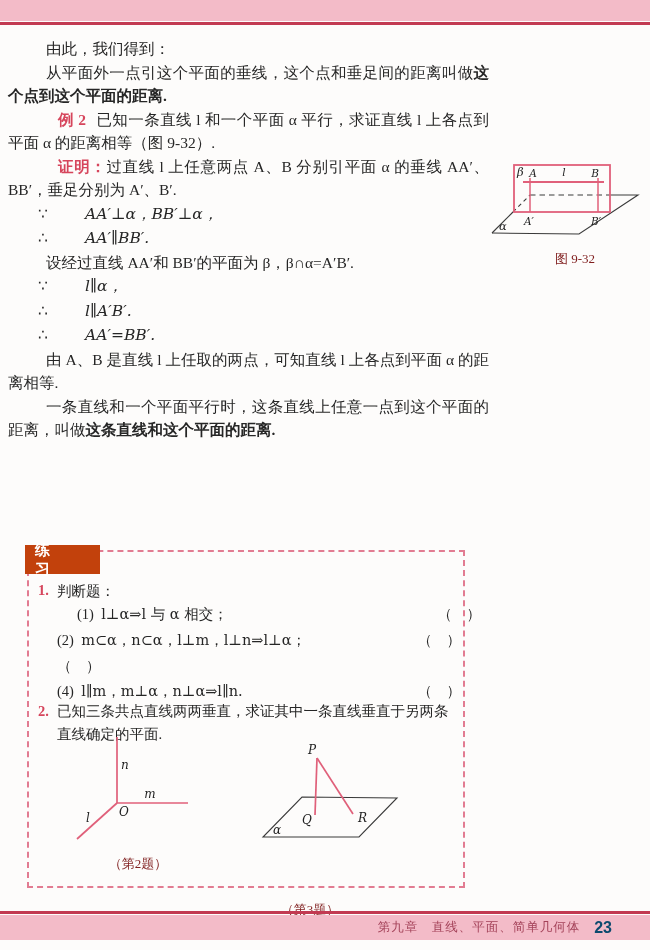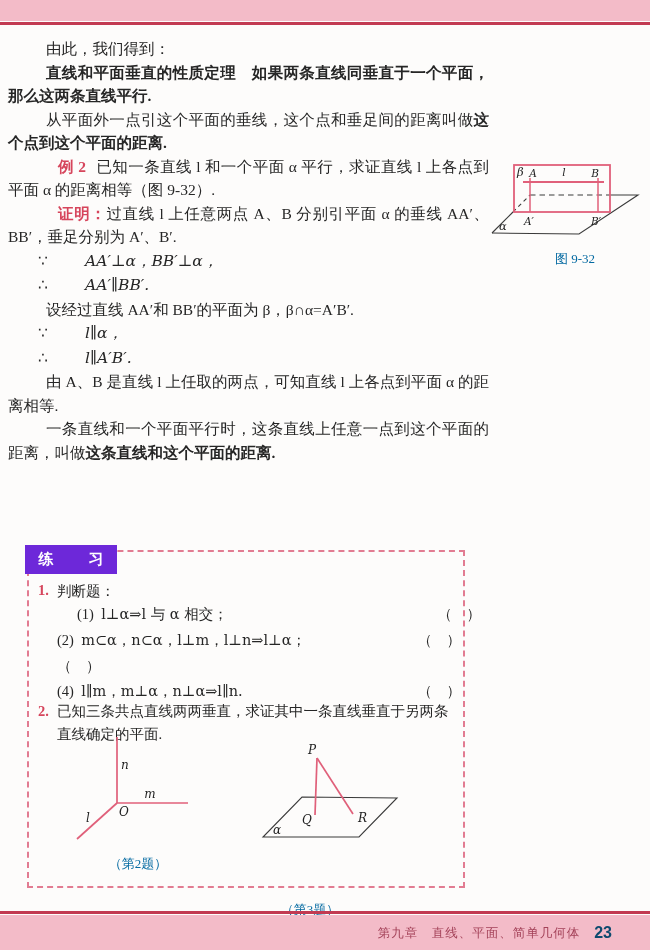--- a/index.html
+++ b/index.html
@@ -6,48 +6,48 @@
   html,body { width:650px; height:950px; }
   body {
     position:relative; overflow:hidden;
     background:#fdfcfb; color:#262626;
     font-family:"Liberation Serif","DejaVu Serif",serif;
   }
   
   .band-top    { position:absolute; left:0; top:0;    width:650px; height:21px; background:#f3bbc8; }
   .rule-top    { position:absolute; left:0; top:22px; width:650px; height:3px;  background:#c23a52; }
   .rule-bottom { position:absolute; left:0; top:911px; width:650px; height:3px; background:#c23a52; }
-  .band-bottom { position:absolute; left:0; top:915px; width:650px; height:36px; background:#f3bbc8;
+  .band-bottom { position:absolute; left:0; top:915px; width:650px; height:25px; background:#f3bbc8;
                  display:flex; align-items:center; justify-content:flex-end; padding-right:38px; }
   .footer-chapter { font-family:"Liberation Sans","DejaVu Sans",sans-serif; font-size:12.5px;
                     color:#a34158; letter-spacing:1px; }
   .footer-page    { font-family:"Liberation Sans","DejaVu Sans",sans-serif; font-size:16px;
                     font-weight:bold; color:#0c4a6e; margin-left:14px; }
 
   
   .bodytext { position:absolute; left:8px; top:37px; width:481px;
               font-size:15.5px; line-height:23.5px; text-align:justify; }
   .bodytext p { text-indent:38px; }
   .bold { font-weight:bold; }
   .red  { color:#d6455c;margin-left:12px; }
   .lbl  { margin-right:10px; }
   .formula { padding-left:30px; }
   .formula .sym { display:inline-block; width:22px; color:#262626; }
   .formula .fx  { font-style:italic; font-family:"DejaVu Serif",serif; margin-left:25px; }
 
   
   .fig932 { position:absolute; left:485px; top:150px; }
-  .fig-caption { position:absolute; font-size:13px; color:#0369a1; text-align:center; }
+  .fig-caption { position:absolute; font-size:13px; color:#7f1d1d; text-align:center; }
   .cap932 { left:520px; top:250px; width:110px; }
 
   
   .practice-box { position:absolute; left:27px; top:550px; width:438px; height:338px;
                   border:2px dashed #e27c92; }
-  .practice-header { position:absolute; left:25px; top:545px; width:92px; height:29px;
-                     background:#6d28d9; color:#fff; font-weight:bold; font-size:15px;
+  .practice-header { position:absolute; left:25px; top:545px; width:75px; height:29px;
+                     background:#c2410c; color:#fff; font-weight:bold; font-size:15px;
                      font-family:"Liberation Sans","DejaVu Sans",sans-serif;
                      display:flex; align-items:center; justify-content:center;
                      letter-spacing:10px; padding-left:10px; }
   .q1-title { position:absolute; left:38px; top:582px; font-size:14.5px; display:flex; }
   .qnum { color:#d6455c; font-weight:bold; margin-right:8px; }
   .q-item { position:absolute; left:57px; width:404px; font-size:14.5px;
             display:flex; justify-content:space-between; }
   .q-item .itx { font-family:"DejaVu Serif",serif; }
   .item1 { top:605px;margin-left:20px; } .item2 { top:631px; } .item3 { top:657px; } .item4 { top:682px;align-items:flex-end; }
   .q2 { position:absolute; left:38px; top:700px; width:420px; font-size:14.5px;
@@ -60,29 +60,29 @@
   svg text { font-family:"DejaVu Serif",serif; font-style:italic; fill:#222; }
 </style>
 </head>
 <body>
 
 <div class="band-top"></div>
 <div class="rule-top"></div>
 
 <div class="bodytext">
   <p><span>由此，我们得到：</span></p>
-  <p class="bold"><span>直线和平面垂直的性质定理　如果两条直线同垂直于一个平面，那么这两条直线平行.</span></p>
   <p><span>从平面外一点引这个平面的垂线，这个点和垂足间的距离叫做</span><span class="bold">这个点到这个平面的距离.</span></p>
   <p><span class="red bold lbl">例 2</span><span>已知一条直线 l 和一个平面 α 平行，求证直线 l 上各点到平面 α 的距离相等（图 9-32）.</span></p>
   <p><span class="red bold">证明：</span><span>过直线 l 上任意两点 A、B 分别引平面 α 的垂线 AA′、BB′，垂足分别为 A′、B′.</span></p>
   <div class="formula"><span class="sym">∵</span><span class="fx">AA′⊥α，BB′⊥α，</span></div>
   <div class="formula"><span class="sym">∴</span><span class="fx">AA′∥BB′.</span></div>
   <p><span>设经过直线 AA′和 BB′的平面为 β，β∩α=A′B′.</span></p>
   <div class="formula"><span class="sym">∵</span><span class="fx">l∥α，</span></div>
   <div class="formula"><span class="sym">∴</span><span class="fx">l∥A′B′.</span></div>
+  <div class="formula"><span class="sym">∴</span><span class="fx">AA′=BB′.</span></div>
   <p><span>由 A、B 是直线 l 上任取的两点，可知直线 l 上各点到平面 α 的距离相等.</span></p>
   <p><span>一条直线和一个平面平行时，这条直线上任意一点到这个平面的距离，叫做</span><span class="bold">这条直线和这个平面的距离.</span></p>
 </div>
 
 <svg class="fig932" width="165" height="122" viewBox="0 0 165 122">
   <path d="M7 83 L94 84 L153 45 L125 45" fill="none" stroke="#3a3a3a" stroke-width="1.1"></path>
   <path d="M7 83 L28 62" fill="none" stroke="#3a3a3a" stroke-width="1.1"></path>
   <path d="M28 62 L45 45" fill="none" stroke="#3a3a3a" stroke-width="1.1" stroke-dasharray="4,3.5"></path>
   <path d="M45 45 L125 45" fill="none" stroke="#3a3a3a" stroke-width="1.1" stroke-dasharray="5.5,4"></path>
   <rect x="29" y="15" width="96" height="47" fill="none" stroke="#e0607a" stroke-width="1.8"></rect>

